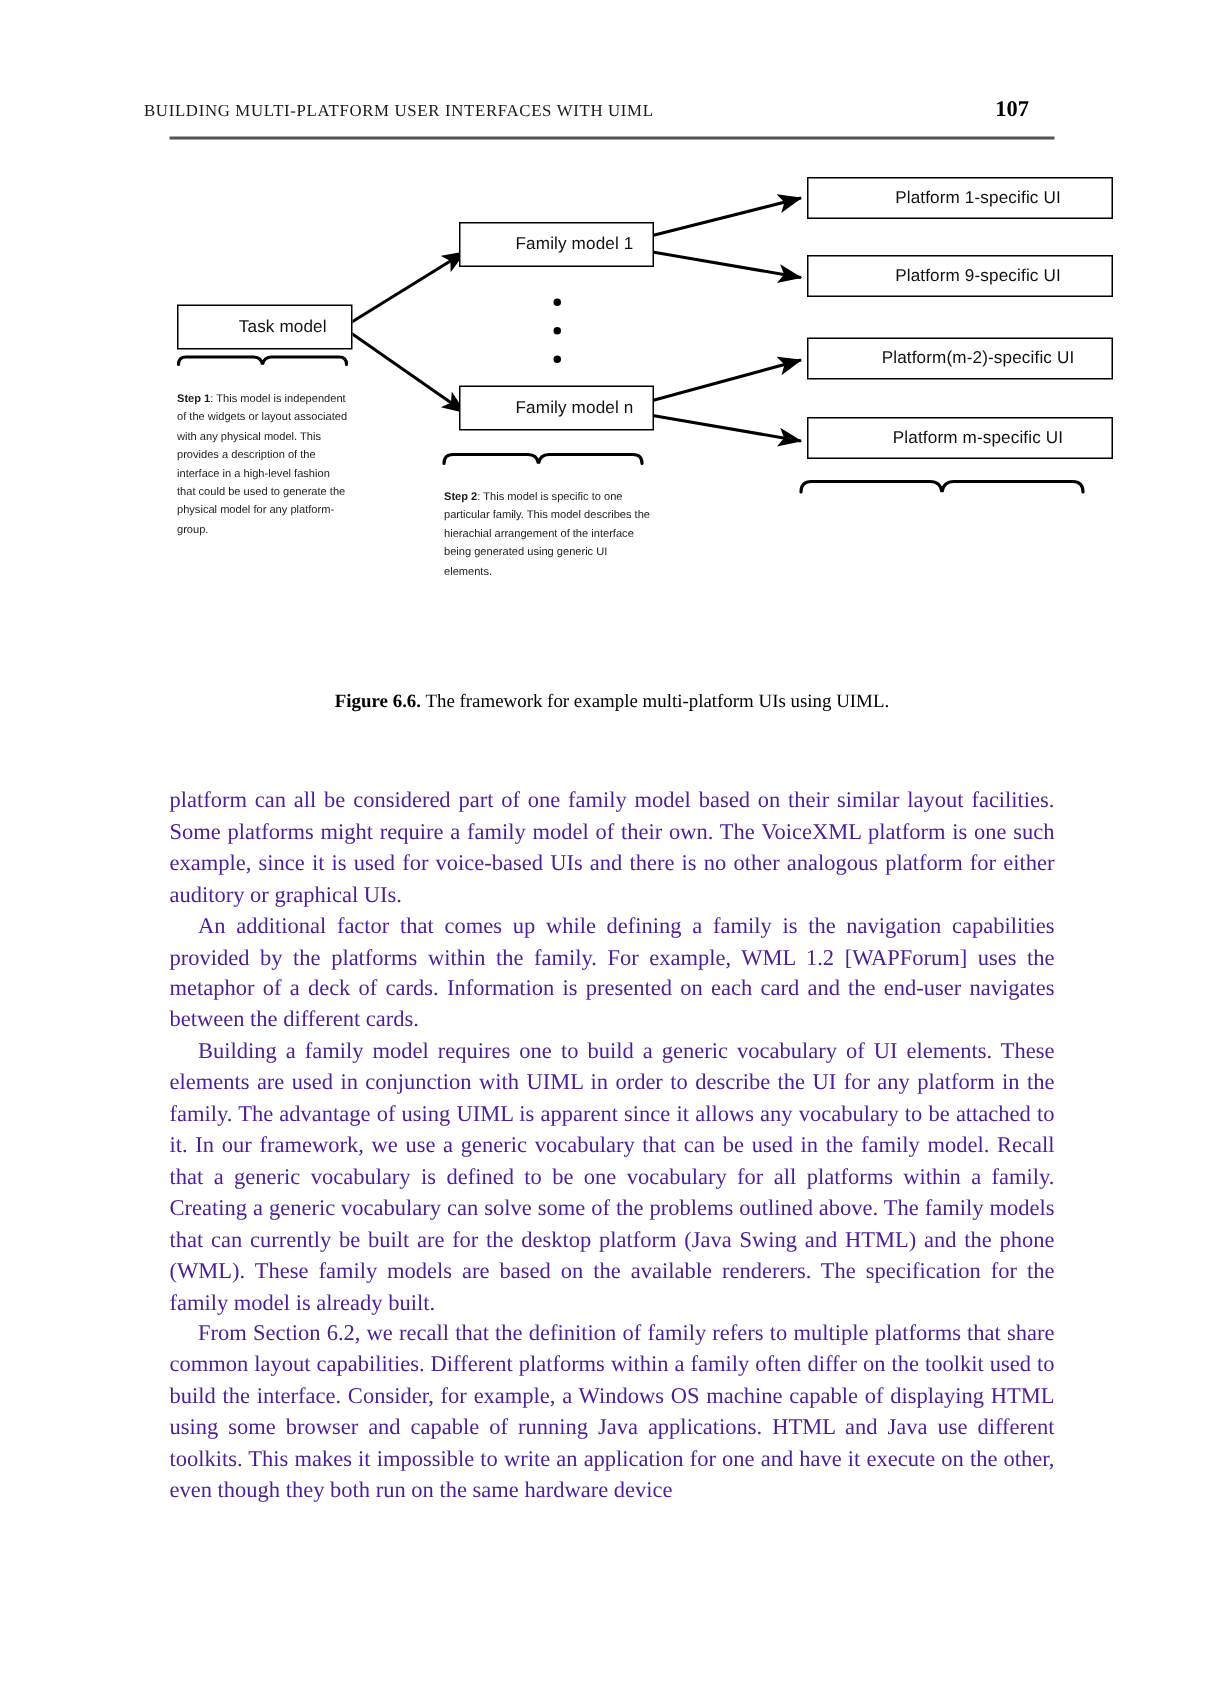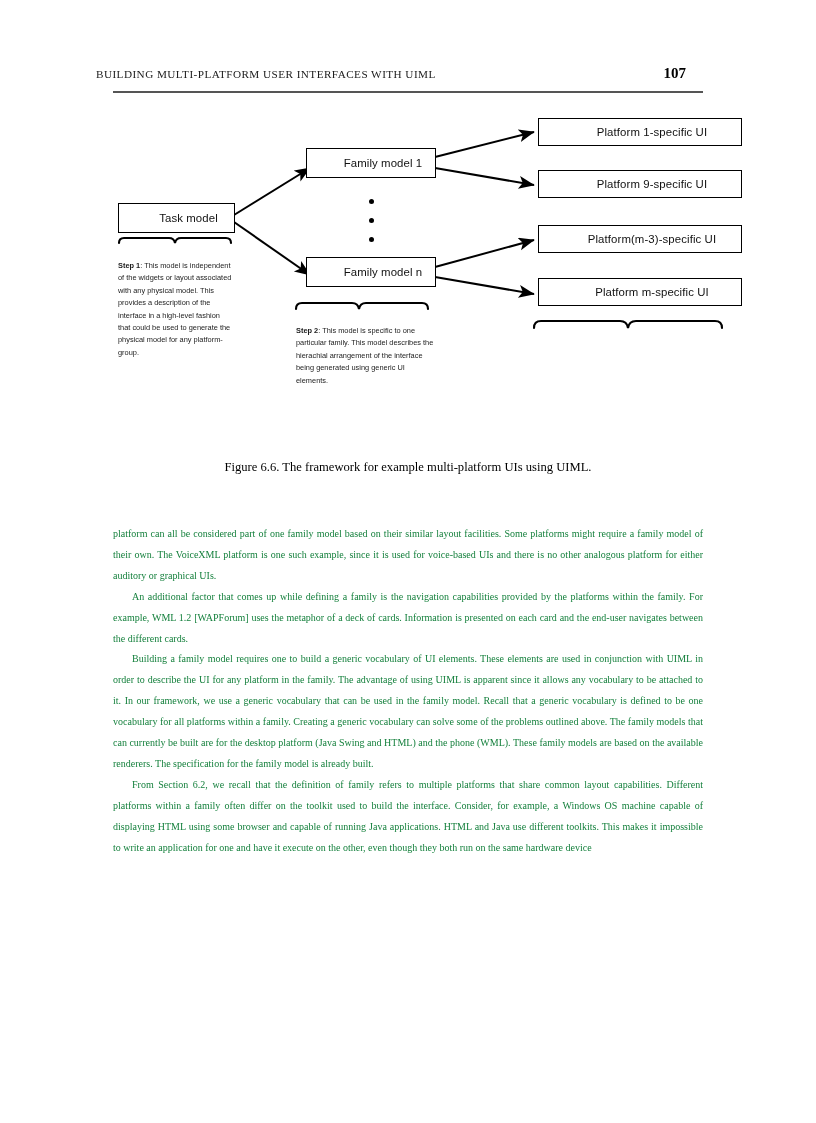--- a/index.html
+++ b/index.html
@@ -122,34 +122,34 @@
   #figure-caption {
     position: absolute;
     left: 113px;
     top: 460px;
     width: 590px;
     text-align: center;
     font-family: "Liberation Serif", serif;
     font-size: 12.6px;
     color: #000;
   }
-  #figure-caption .cap-label { font-weight: normal; }
+  #figure-caption .cap-label { font-weight: bold; }
 
   
   #body-text {
     position: absolute;
     left: 113px;
     top: 524px;
     width: 590px;
     font-family: "Liberation Serif", serif;
-    font-size: 10px;
+    font-size: 15px;
     line-height: 20.9px;
     text-align: justify;
     text-justify: inter-word;
-    color: #15803d;
+    color: #4c1d95;
     hyphens: none;
   }
   #body-text p { margin: 0; }
   #body-text p.indent { text-indent: 19px; }
 </style>
 </head>
 <body>
 
 <div id="page-header">
   <div id="running-head">BUILDING MULTI-PLATFORM USER INTERFACES WITH UIML</div>
@@ -207,21 +207,21 @@
 
     <div class="node-box" style="left:428px; top:8px; width:204px; height:28px;">
       <span>Platform 1-specific UI</span>
     </div>
 
     <div class="node-box" style="left:428px; top:60px; width:204px; height:28px;">
       <span>Platform 9-specific UI</span>
     </div>
 
     <div class="node-box" style="left:428px; top:115px; width:204px; height:28px;">
-      <span>Platform(m-3)-specific UI</span>
+      <span>Platform(m-2)-specific UI</span>
     </div>
 
     <div class="node-box thick" style="left:428px; top:168px; width:204px; height:28px;">
       <span>Platform m-specific UI</span>
     </div>
 
     <div class="step-note" style="left:8px; top:150px; width:114px;">
       <b>Step 1</b><span>: This model is independent of the widgets or layout associated with any physical model. This provides a description of the interface in a high-level fashion that could be used to generate the physical model for any platform-group.</span>
     </div>
 

